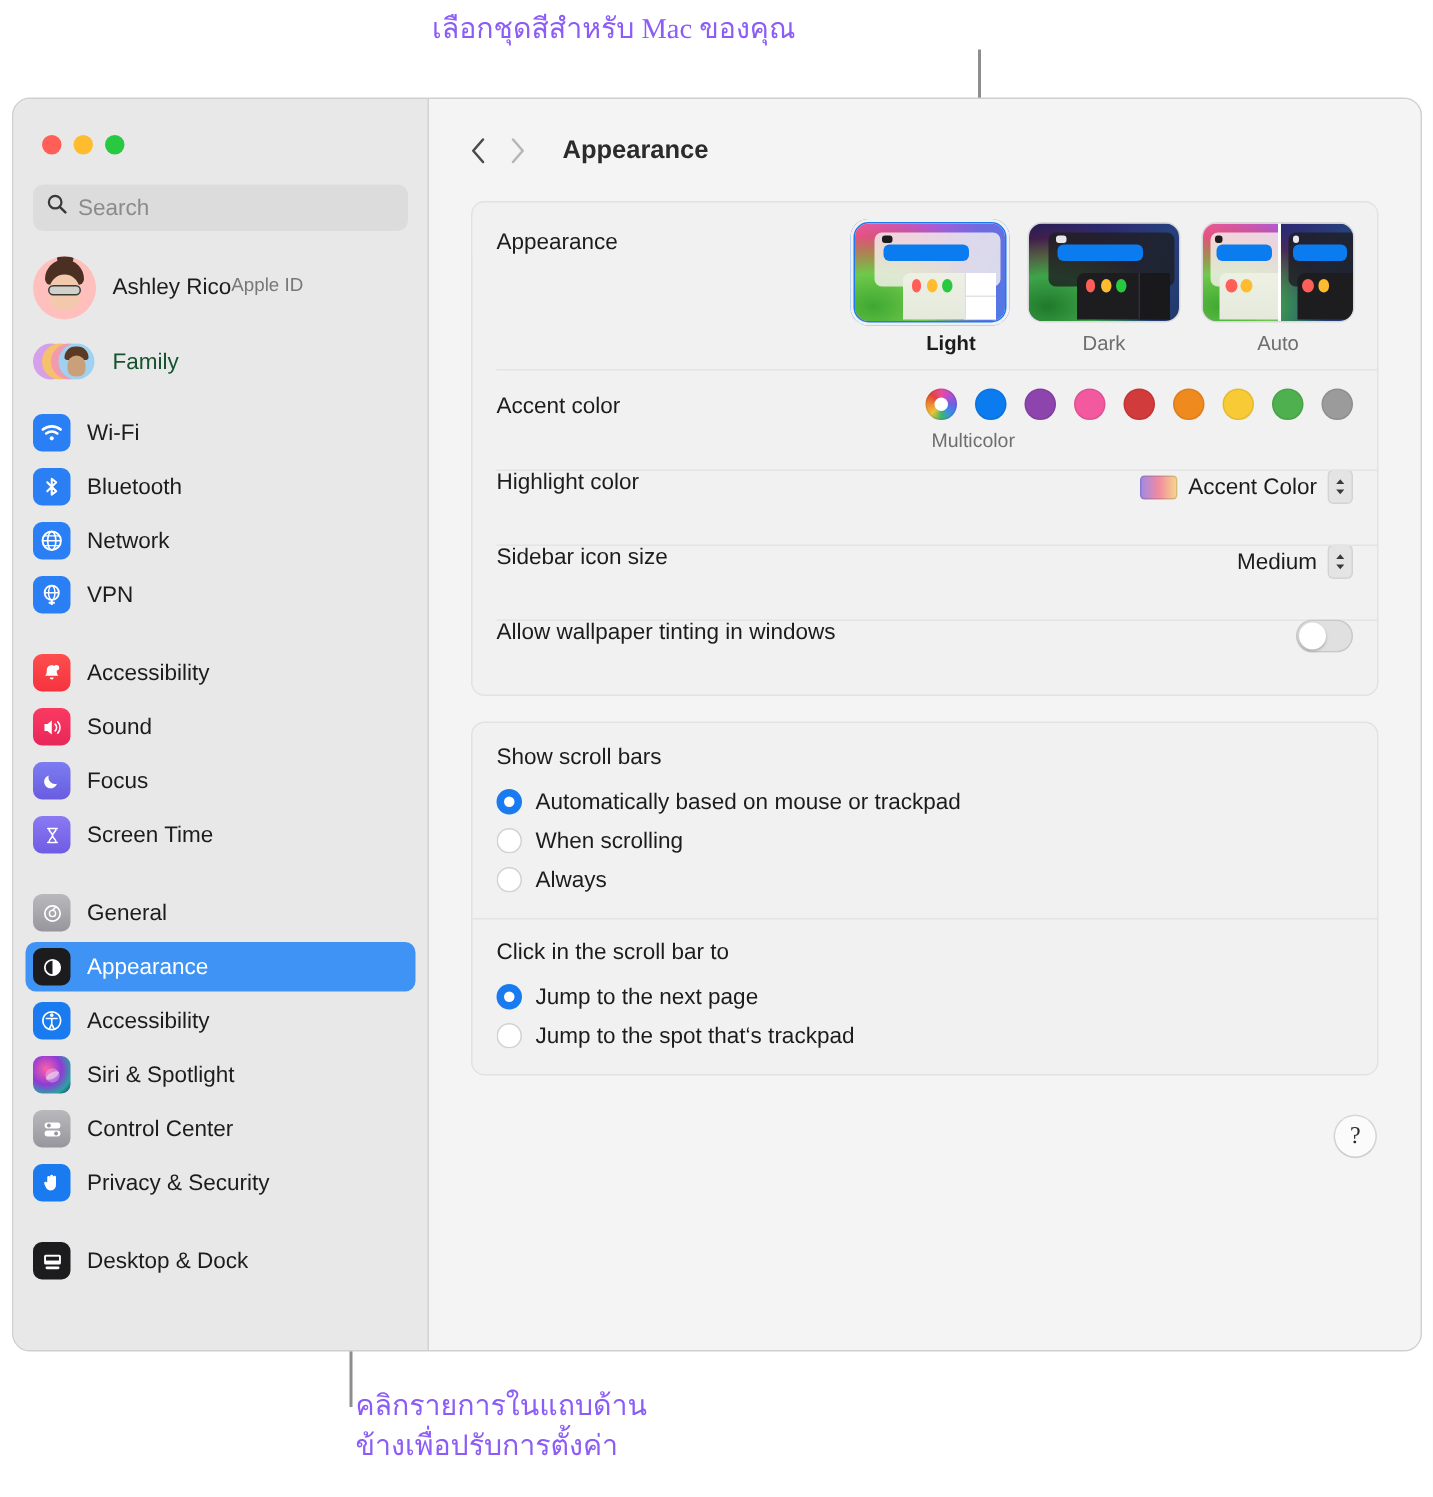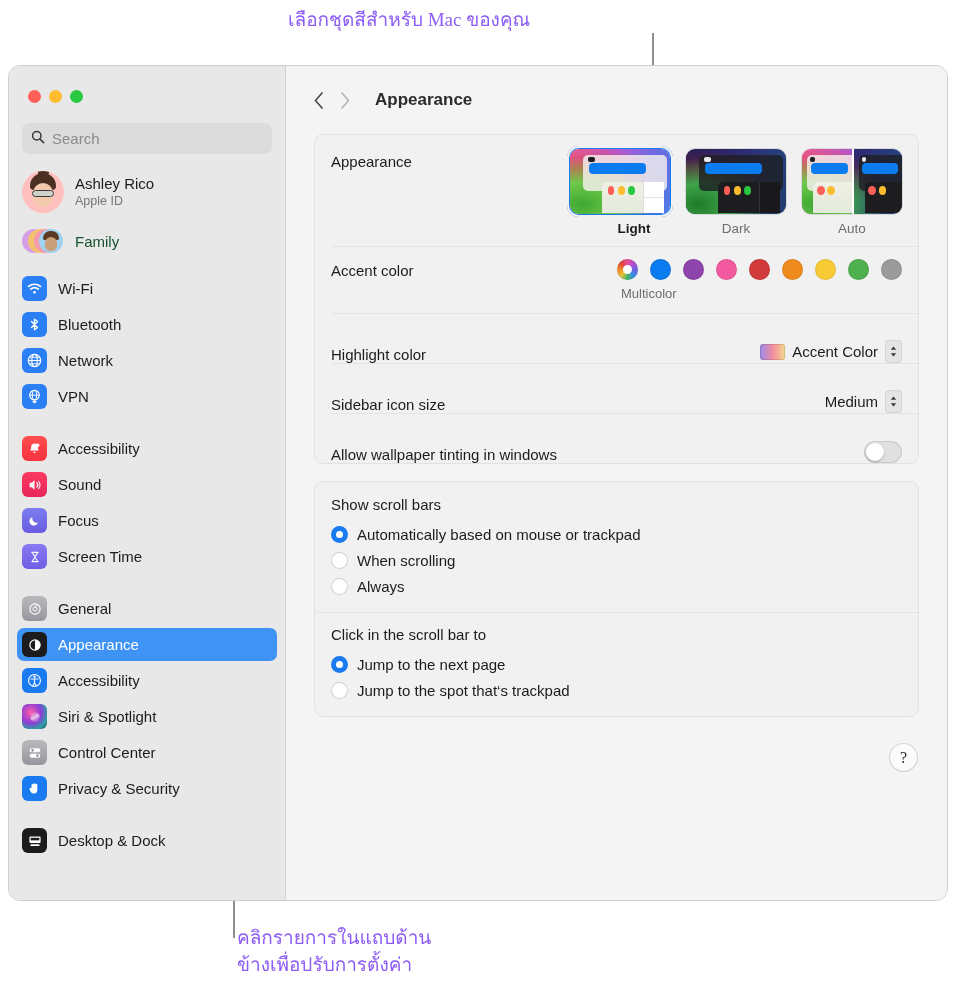--- a/index.html
+++ b/index.html
@@ -99,21 +99,21 @@
   }
   .avatar .face {
     position: absolute; left: 11px; top: 12px; width: 20px; height: 24px;
     background: #f3c9ad; border-radius: 10px 10px 9px 9px;
   }
   .avatar .glasses {
     position: absolute; left: 10px; top: 19px; width: 22px; height: 7px;
     border: 1.4px solid #3b3b3b; border-radius: 4px;
     background: rgba(180,215,230,.55);
   }
-  .acct-names { display: flex; flex-direction: column; justify-content: center; }
+  .acct-names { display: flex; flex-direction: row; justify-content: center; }
   .acct-name { font-size: 15px; color: #1c1c1e; line-height: 1.25; }
   .acct-sub { font-size: 12.5px; color: #777; line-height: 1.25; }
 
   .family-row {
     display: flex; align-items: center; gap: 11px;
     padding: 0 13px; margin-top: 6px; height: 38px;
   }
   .family-icons { position: relative; width: 42px; height: 30px; flex: 0 0 auto; }
   .fi { position: absolute; width: 24px; height: 24px; border-radius: 50%; top: 3px; }
   .fi.a { left: 0px;  background: #d6a0e8; }
@@ -157,21 +157,21 @@
 
   .card {
     margin: 0 28px 0 28px;
     background: #f1f1f1;
     border: 1px solid #e2e2e2;
     border-radius: 9px;
   }
   #card-main { margin-top: 0; }
   #card-scroll { margin-top: 17px; }
 
-  .row { display: flex; align-items: flex-end; padding: 0 16px; position: relative; }
+  .row { display: flex; align-items: flex-start; padding: 0 16px; position: relative; }
   .row + .row::before {
     content: ""; position: absolute; left: 16px; right: 0; top: 0;
     height: 1px; background: #e4e4e4;
   }
   .row-label { font-size: 15px; color: #1c1c1e; }
 
   
   #row-appearance { height: 111px; align-items: flex-start; padding-top: 14px; }
   #row-appearance .row-label { margin-top: 4px; }
   .theme-list { display: flex; gap: 16px; margin-left: auto; }

